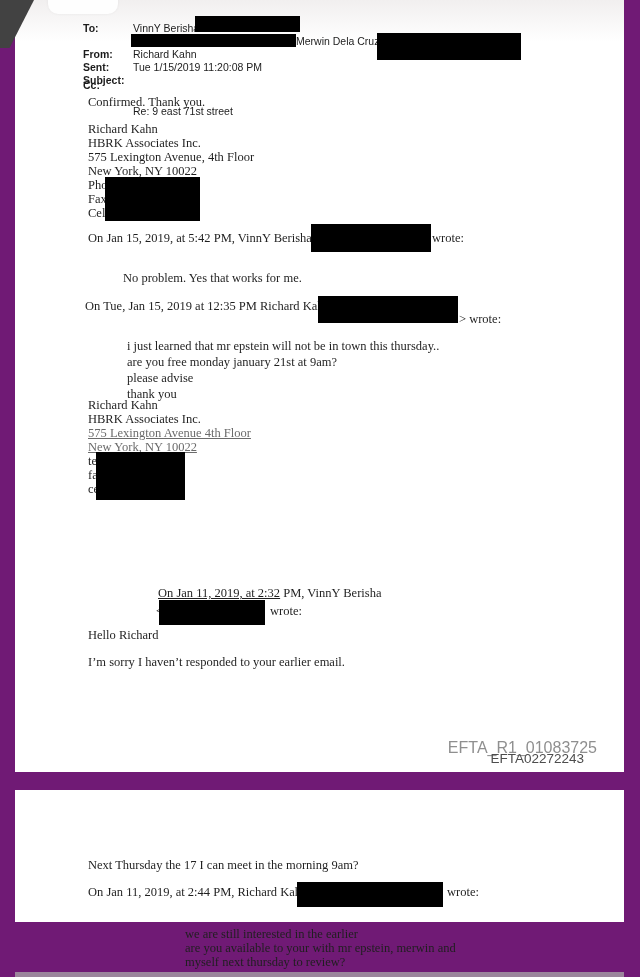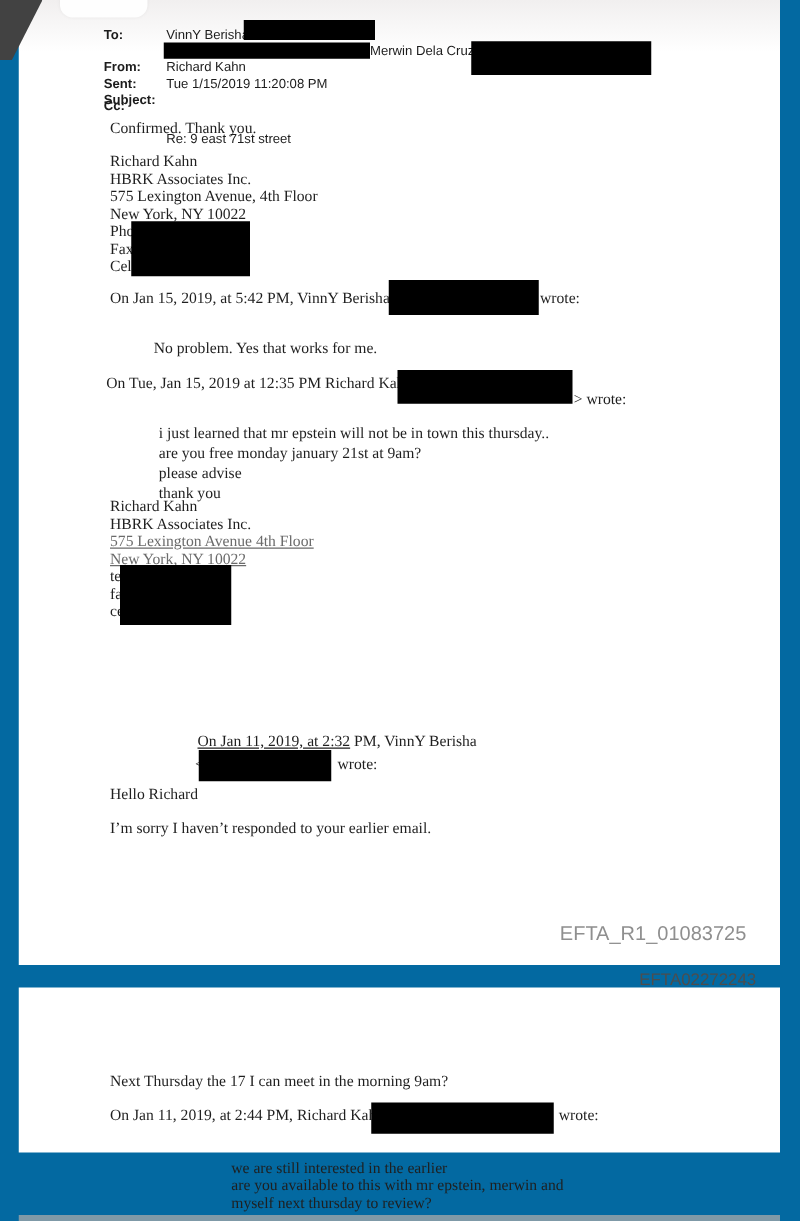--- a/index.html
+++ b/index.html
@@ -1,19 +1,19 @@
 <!DOCTYPE html>
 <html><head>
 <meta charset="utf-8">
 <style>
   html,body{margin:0;padding:0;}
   .viewport{
     position:relative;
     width:640px;height:977px;
-    background:#0369a1;
+    background:#701a75;
     overflow:hidden;
     font-family:"Liberation Serif","DejaVu Serif",serif;
   }
   .page{
     position:absolute;left:15px;width:609px;background:#ffffff;
   }
   .page1{top:0;height:772px;}
   .page1::before{ 
     content:"";position:absolute;left:0;top:0;right:0;height:42px;
     background:linear-gradient(#f1efef, rgba(255,255,255,0));
@@ -112,40 +112,40 @@
     <div class="abs serif" style="left:73px;top:482px;">ce</div>
 
     <div class="abs serif" style="left:143px;top:586px;"><span class="u">On Jan 11, 2019, at 2:32</span><span> PM, VinnY Berisha</span></div>
     <div class="abs serif" style="left:141px;top:604px;">&lt;</div>
     <div class="abs serif" style="left:255px;top:604px;">wrote:</div>
 
     <div class="abs serif" style="left:73px;top:628px;">Hello Richard</div>
     <div class="abs serif" style="left:73px;top:655px;">I’m sorry I haven’t responded to your earlier email.</div>
 
     <div class="abs bates1" style="right:27px;top:739px;">EFTA_R1_01083725</div>
-    <div class="abs bates2" style="right:19px;top:751px;margin-top:25px;">EFTA02272243</div>
+    <div class="abs bates2" style="right:40px;top:751px;">EFTA02272243</div>
 
     <div class="redaction" style="left:180px;top:16px;width:105px;height:16px;"></div>
     <div class="redaction" style="left:116px;top:34px;width:165px;height:13px;"></div>
     <div class="redaction" style="left:362px;top:33px;width:144px;height:27px;"></div>
     <div class="redaction" style="left:90px;top:177px;width:95px;height:44px;"></div>
     <div class="redaction" style="left:296px;top:224px;width:120px;height:28px;"></div>
     <div class="redaction" style="left:303px;top:296px;width:140px;height:27px;"></div>
     <div class="redaction" style="left:81px;top:452px;width:89px;height:48px;"></div>
     <div class="redaction" style="left:144px;top:600px;width:106px;height:25px;"></div>
   </div>
 
   <div class="page page2">
     <div class="abs serif" style="left:73px;top:68px;">Next Thursday the 17 I can meet in the morning 9am?</div>
 
     <div class="abs serif" style="left:73px;top:95px;">On Jan 11, 2019, at 2:44 PM, Richard Kahn</div>
     <div class="abs serif" style="left:432px;top:95px;">wrote:</div>
 
     <div class="abs serif" style="left:170px;top:137px;">we are still interested in the earlier</div>
-    <div class="abs serif" style="left:170px;top:151px;">are you available to this with mr epstein, merwin and</div>
+    <div class="abs serif" style="left:170px;top:151px;">are you available to your with mr epstein, merwin and</div>
     <div class="abs serif" style="left:170px;top:165px;">myself next thursday to review?</div>
 
     <div class="redaction" style="left:282px;top:92px;width:146px;height:25px;"></div>
   </div>
 
   <div class="corner-shadow"></div>
   <div class="bottom-hairline"></div>
 
 </div>
 

